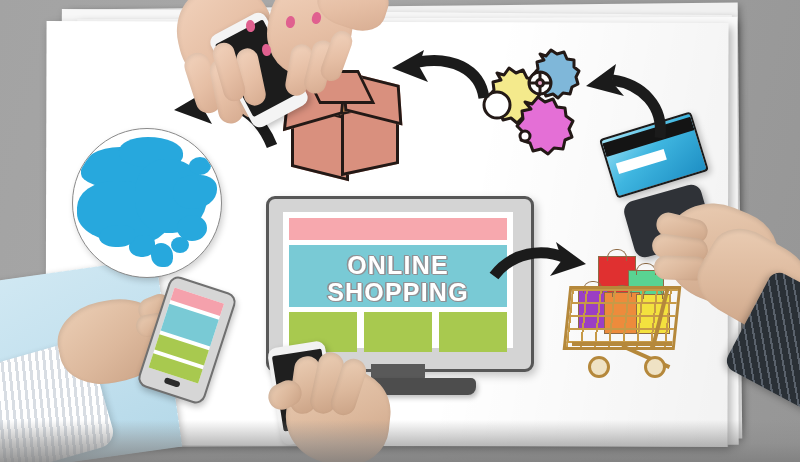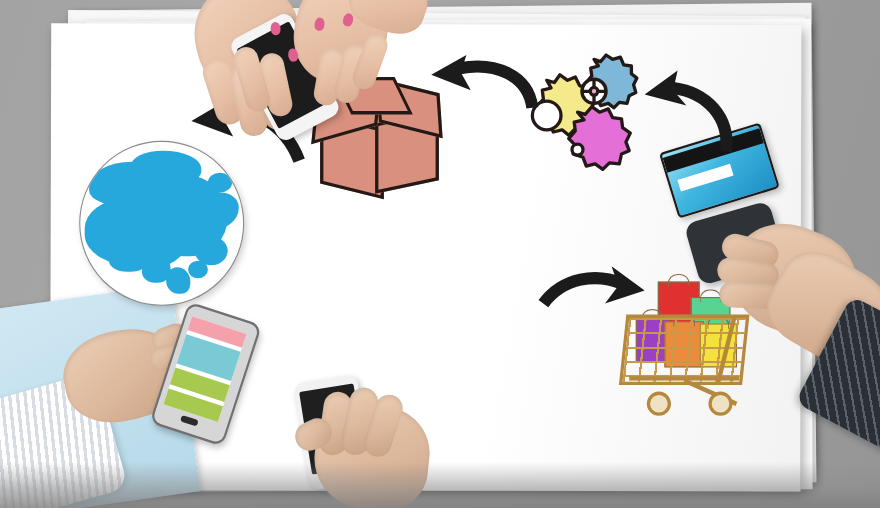--- a/index.html
+++ b/index.html
@@ -228,20 +228,36 @@
       <circle cx="85" cy="35" r="3.5" fill="#e9a7c9"></circle>
       <path d="M85,24 L85,31 M85,39 L85,46 M74,35 L81,35 M89,35 L96,35" stroke-width="3"></path>
     </g>
   </svg>
 
   <div id="card">
     <div id="cardStripe"></div>
     <div id="cardNum"></div>
   </div>
 
+  <div id="monitor">
+    <div id="mbezel">
+      <div id="mscreen"></div>
+      <div class="bar" id="barPink"></div>
+      <div class="bar" id="barTeal"></div>
+      <div id="mtext">
+        <span>ONLINE</span>
+        <span>SHOPPING</span>
+      </div>
+      <div class="bar" id="tileG1"></div>
+      <div class="bar" id="tileG2"></div>
+      <div class="bar" id="tileG3"></div>
+    </div>
+    <div id="mneck"></div>
+    <div id="mbase"></div>
+  </div>
 
   <div id="cart">
     <div class="bag" id="bagRed"></div>
     <div class="bag" id="bagGreen"></div>
     <div class="bag" id="bagPurple"></div>
     <div class="bag" id="bagOrange"></div>
     <div class="bag" id="bagYellow"></div>
     <div id="cartBasket"></div>
     <div id="cartHandle"></div>
     <div id="cartBarLow"></div>

